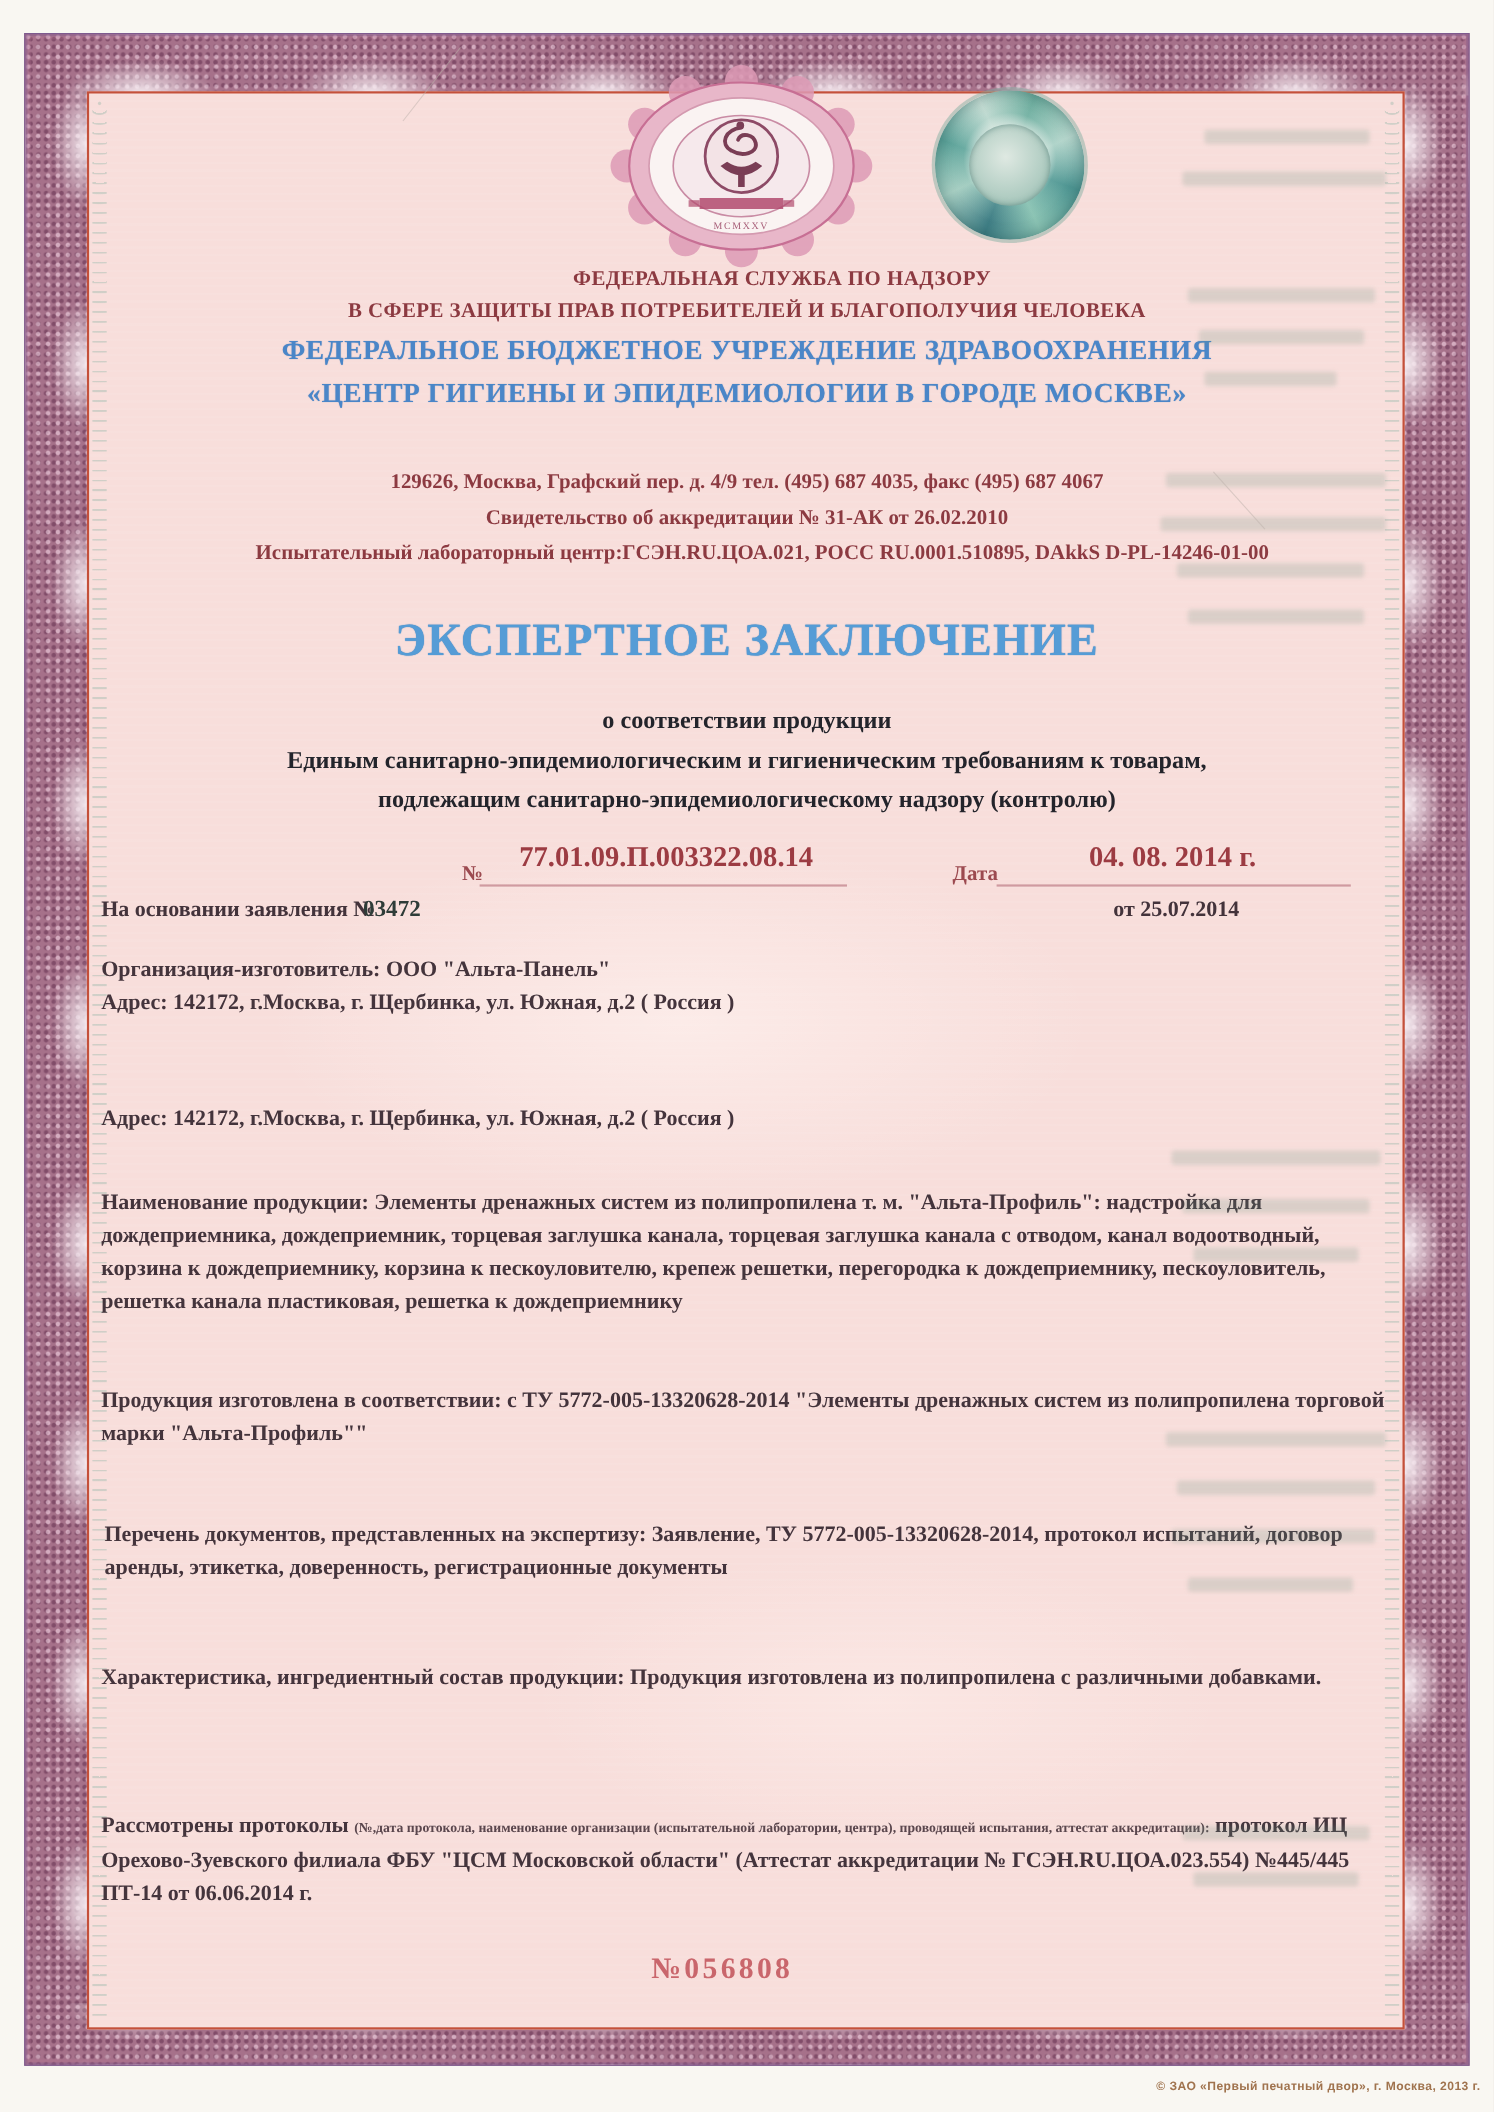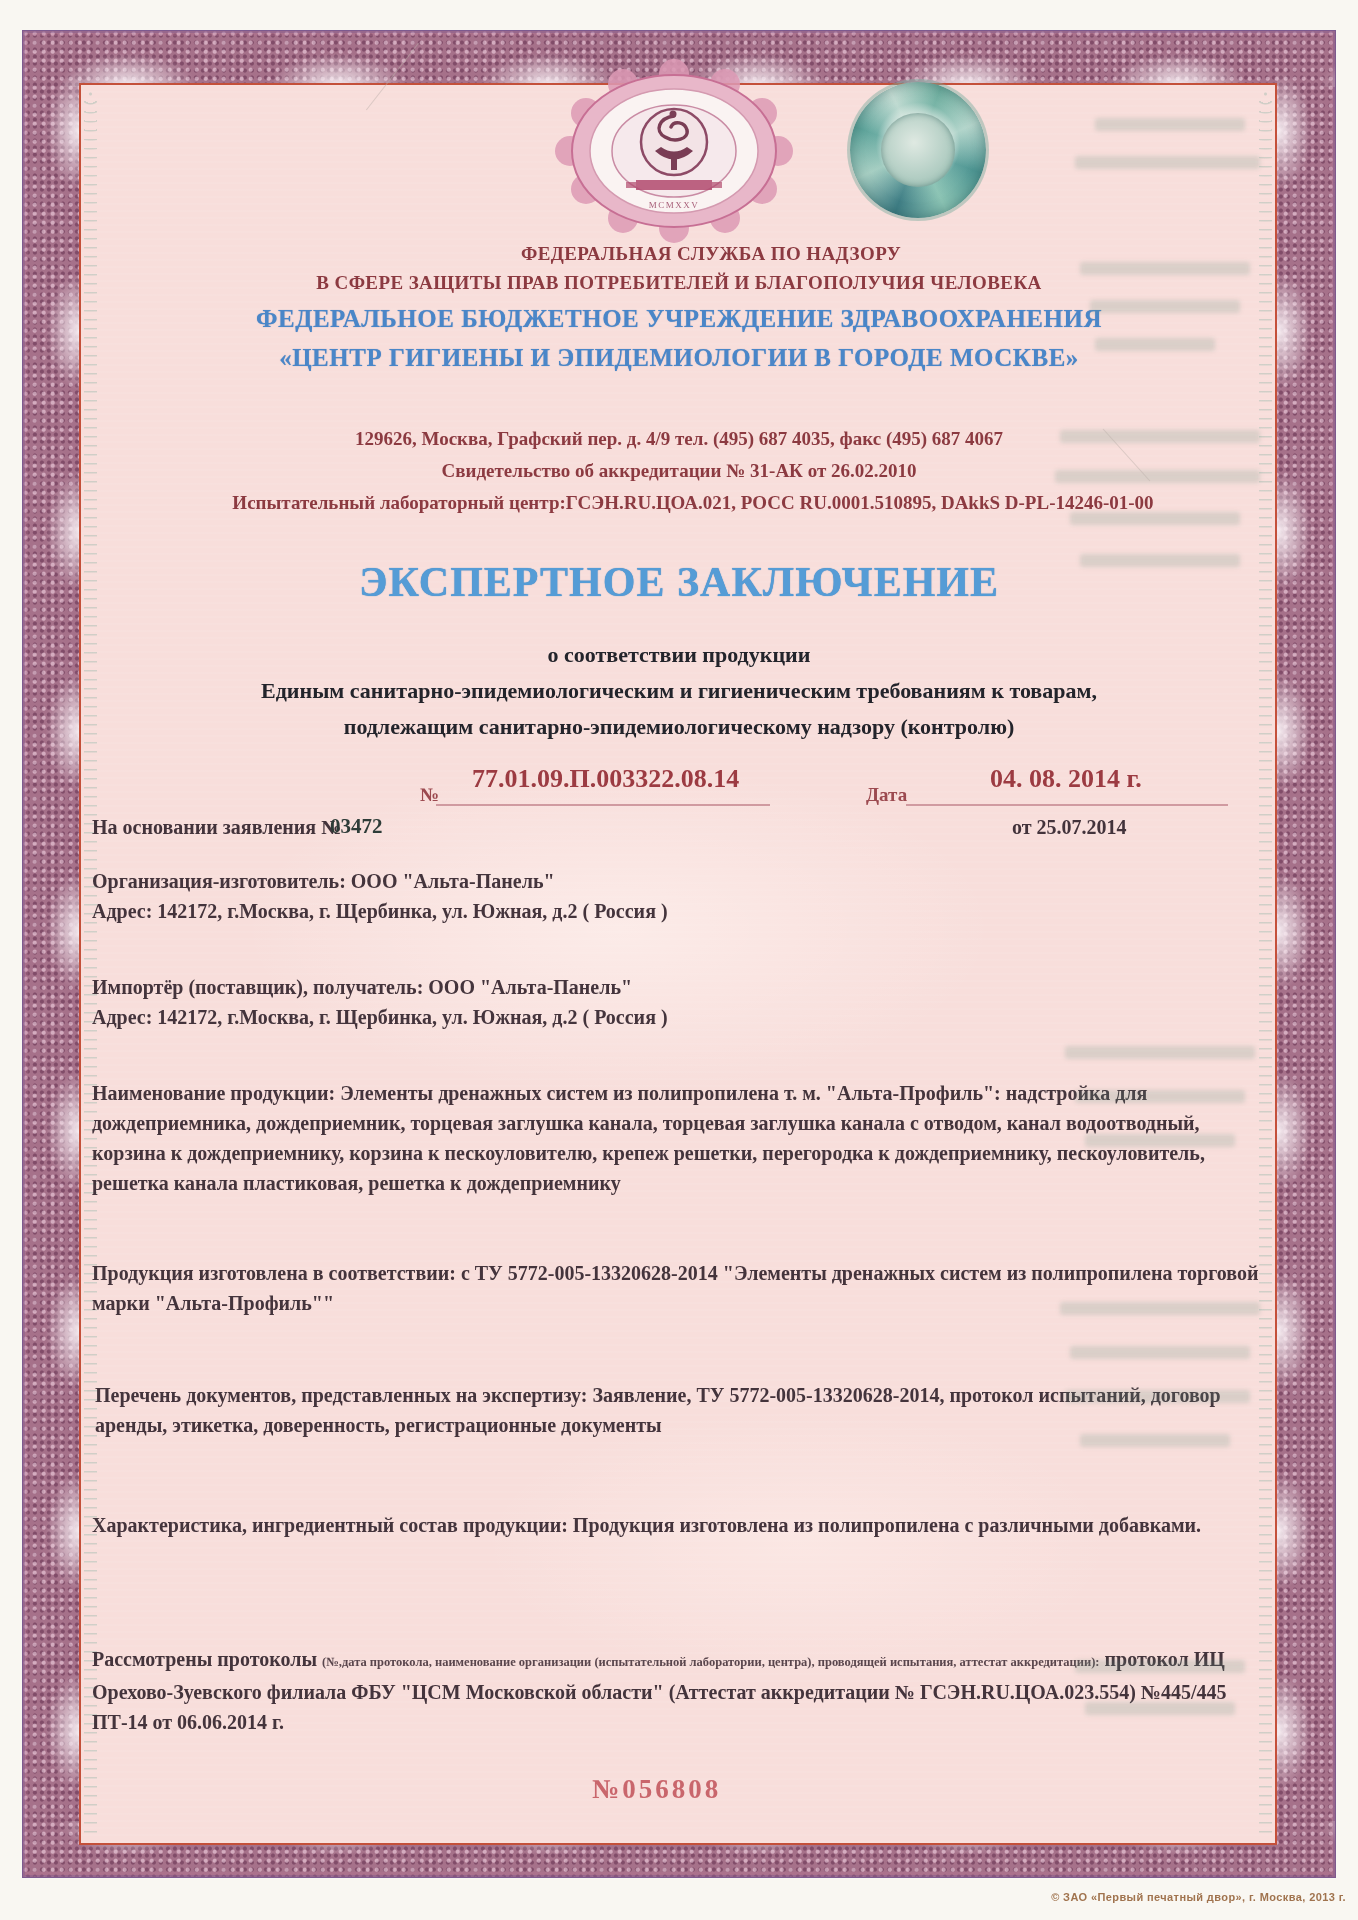--- a/index.html
+++ b/index.html
@@ -157,21 +157,21 @@
   <div class="t fld-dark2" style="left:92px;top:816px;">На основании заявления №</div>
   <div class="t fld-dark" style="left:330px;top:814px;">03472</div>
   <div class="t fld-dark2" style="left:1012px;top:816px;">от  25.07.2014</div>
 
   <p class="para" style="left:92px;top:866px;width:1175px;">
     <span>Организация-изготовитель: ООО "Альта-Панель"</span><br>
     <span>Адрес: 142172, г.Москва, г. Щербинка, ул. Южная, д.2 ( Россия )</span>
   </p>
 
   <p class="para" style="left:92px;top:972px;width:1175px;">
-    <span>Импортёр (поставщик), получатель: ООО "Альта-Панель"</span><br>
+    <br>
     <span>Адрес: 142172, г.Москва, г. Щербинка, ул. Южная, д.2 ( Россия )</span>
   </p>
 
   <p class="para" style="left:92px;top:1078px;width:1178px;">Наименование продукции:  Элементы дренажных систем из полипропилена т. м. "Альта-Профиль": надстройка для дождеприемника, дождеприемник, торцевая заглушка канала, торцевая заглушка канала с отводом, канал водоотводный, корзина к дождеприемнику, корзина к пескоуловителю, крепеж решетки, перегородка к дождеприемнику, пескоуловитель, решетка канала пластиковая, решетка к дождеприемнику</p>
 
   <p class="para" style="left:92px;top:1258px;width:1178px;">Продукция изготовлена в соответствии: с ТУ 5772-005-13320628-2014 "Элементы дренажных систем из полипропилена торговой марки "Альта-Профиль""</p>
 
   <p class="para" style="left:95px;top:1380px;width:1178px;">Перечень документов, представленных на экспертизу: Заявление, ТУ 5772-005-13320628-2014, протокол испытаний, договор аренды, этикетка, доверенность, регистрационные документы</p>
 
   <p class="para" style="left:92px;top:1510px;width:1178px;">Характеристика, ингредиентный состав продукции:  Продукция изготовлена из полипропилена с различными добавками.</p>

